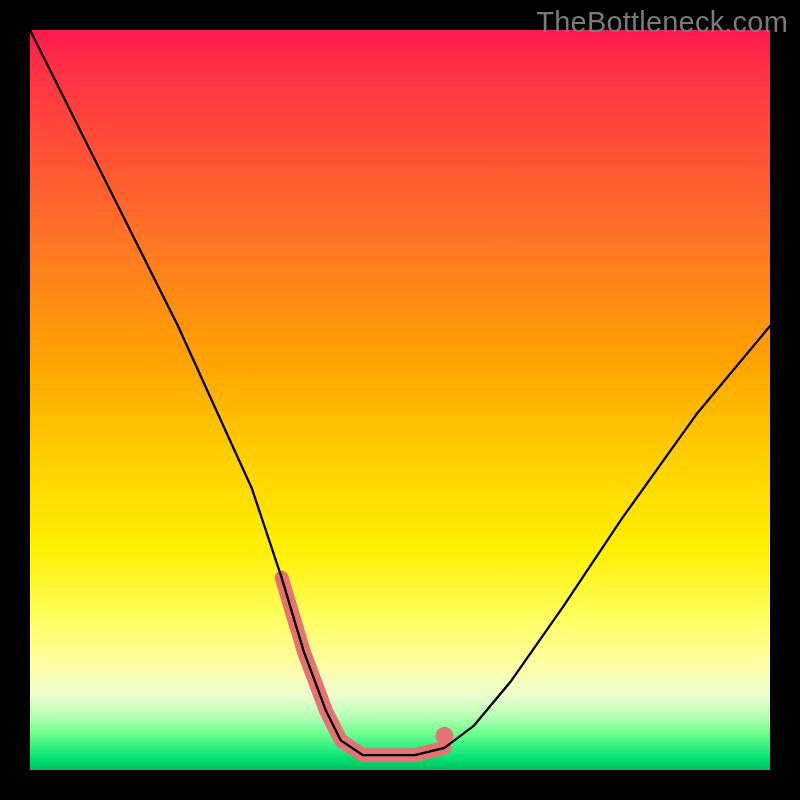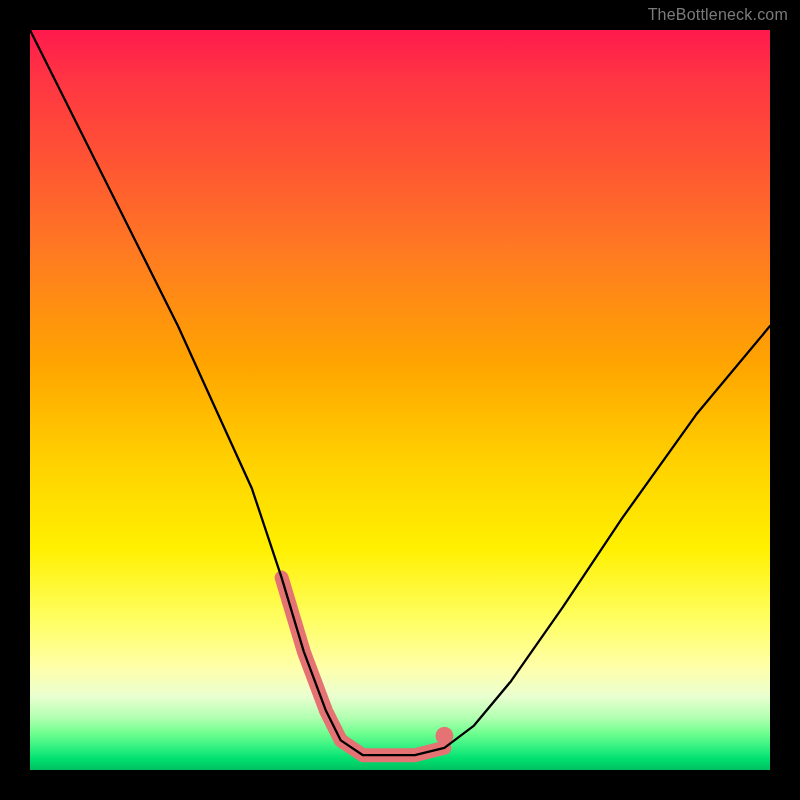--- a/index.html
+++ b/index.html
@@ -47,21 +47,21 @@
     left: 0;
     top: 0;
     width: 740px;
     height: 740px;
   }
   .watermark {
     position: absolute;
     top: 6px;
     right: 12px;
     color: #7a7a7a;
-    font-size: 16px;
+    font-size: 29px;
     font-weight: 500;
     letter-spacing: 0.2px;
   }
   .curve {
     fill: none;
     stroke: #000;
     stroke-width: 2.3;
     stroke-linecap: round;
     stroke-linejoin: round;
   }

